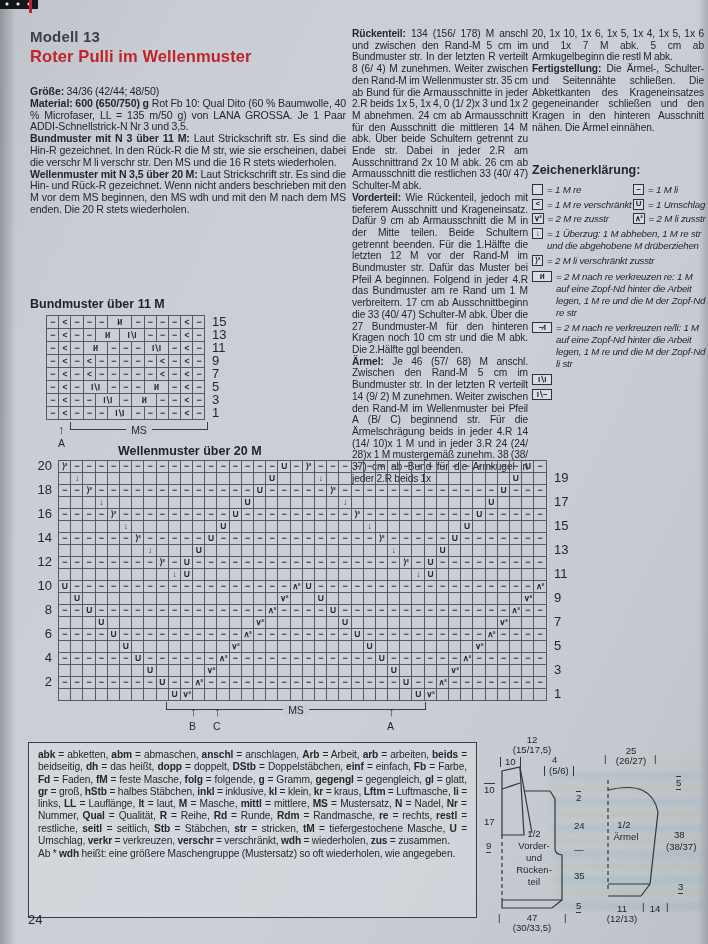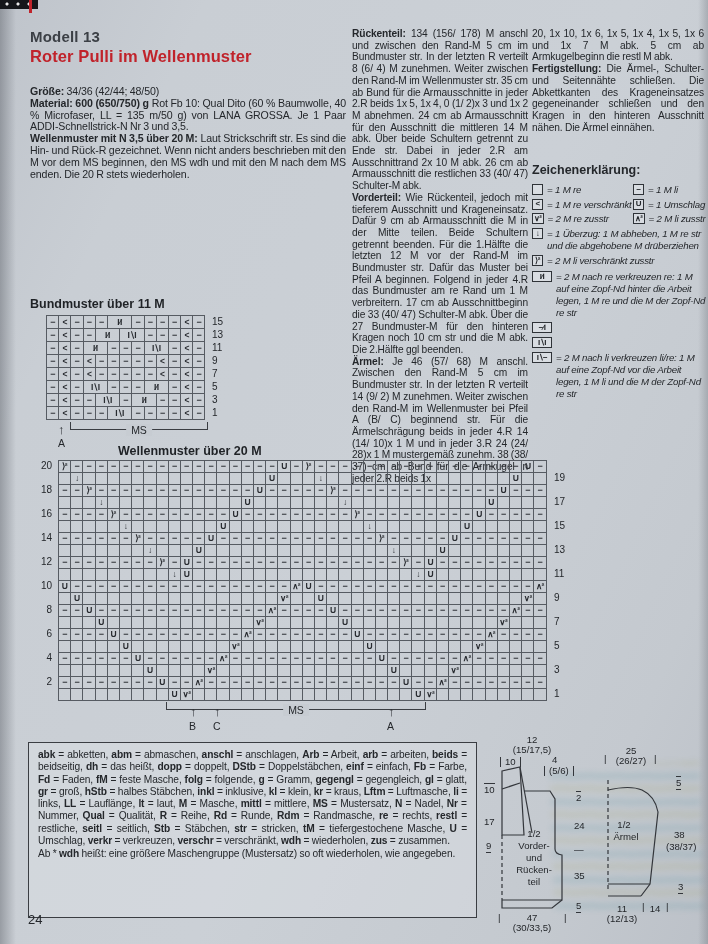--- a/index.html
+++ b/index.html
@@ -37,21 +37,21 @@
   .col3{left:532px;top:28px;width:172px;font-size:10.2px;line-height:11.7px;}
   .b{font-weight:bold;}
   
   .chart-title{position:absolute;font-size:12.5px;font-weight:bold;color:#1f2226;}
   .chart-grid{position:absolute;border-top:1px solid var(--grid);border-left:1px solid var(--grid);}
   .crow{display:flex;}
   .ccell{flex:none;border-right:1px solid var(--grid);border-bottom:1px solid var(--grid);
     box-sizing:border-box;display:flex;align-items:center;justify-content:center;
     font-size:8.5px;font-weight:bold;color:#282b30;line-height:1;letter-spacing:-.5px;overflow:hidden;}
   .ccell.dash{font-size:9px;}
-  .num-col{position:absolute;font-size:10px;color:#24272b;}
+  .num-col{position:absolute;font-size:13px;color:#24272b;}
   .num-col div{text-align:inherit;}
   .bracket{position:absolute;border-left:1.2px solid #3a3d42;border-right:1.2px solid #3a3d42;border-bottom:1.2px solid #3a3d42;}
   .bracket .ms{position:absolute;left:50%;transform:translate(-50%,0);bottom:-7px;background:var(--page);
     padding:0 5px;font-size:10.5px;color:#24272b;}
   .arrow{position:absolute;font-size:13px;font-weight:bold;color:#2b2e33;line-height:12px;}
   .arrow-label{position:absolute;font-size:10.5px;color:#24272b;}
   
   .legend{position:absolute;left:532px;top:163px;width:174px;}
   .legend-title{font-size:12.5px;font-weight:bold;margin:0 0 7px 0;}
   .lrow{display:flex;margin-bottom:3px;}
@@ -89,20 +89,21 @@
   <div class="corner-tab"></div>
   <div class="red-tick"></div>
   <div class="bleed"></div>
 
   <div class="model">Modell 13</div>
   <div class="title">Roter Pulli im Wellenmuster</div>
 
   <div class="tcol col1">
     <p><span class="b">Größe: </span><span>34/36 (42/44; 48/50)</span></p>
     <p><span class="b">Material: 600 (650/750) g </span><span>Rot Fb 10: Qual Dito (60 % Baumwolle, 40 % Microfaser, LL = 135 m/50 g) von LANA GROSSA. Je 1 Paar ADDI-Schnellstrick-N Nr 3 und 3,5.</span></p>
+    <p><span class="b">Bundmuster mit N 3 über 11 M: </span><span>Laut Strickschrift str. Es sind die Hin-R gezeichnet. In den Rück-R die M str, wie sie erscheinen, dabei die verschr M li verschr str. Den MS und die 16 R stets wiederholen.</span></p>
     <p><span class="b">Wellenmuster mit N 3,5 über 20 M: </span><span>Laut Strickschrift str. Es sind die Hin- und Rück-R gezeichnet. Wenn nicht anders beschrieben mit den M vor dem MS beginnen, den MS wdh und mit den M nach dem MS enden. Die 20 R stets wiederholen.</span></p>
   </div>
 
   <div class="tcol col2">
     <p><span class="b">Rückenteil: </span><span>134 (156/ 178) M anschl und zwischen den Rand-M 5 cm im Bundmuster str. In der letzten R verteilt 8 (6/ 4) M zunehmen. Weiter zwischen den Rand-M im Wellenmuster str. 35 cm ab Bund für die Armausschnitte in jeder 2.R beids 1x 5, 1x 4, 0 (1/ 2)x 3 und 1x 2 M abnehmen. 24 cm ab Armausschnitt für den Ausschnitt die mittleren 14 M abk. Über beide Schultern getrennt zu Ende str. Dabei in jeder 2.R am Ausschnittrand 2x 10 M abk. 26 cm ab Armausschnitt die restlichen 33 (40/ 47) Schulter-M abk.</span></p>
     <p><span class="b">Vorderteil: </span><span>Wie Rückenteil, jedoch mit tieferem Ausschnitt und Krageneinsatz. Dafür 9 cm ab Armausschnitt die M in der Mitte teilen. Beide Schultern getrennt beenden. Für die 1.Hälfte die letzten 12 M vor der Rand-M im Bundmuster str. Dafür das Muster bei Pfeil A beginnen. Folgend in jeder 4.R das Bundmuster am re Rand um 1 M verbreitern. 17 cm ab Ausschnittbeginn die 33 (40/ 47) Schulter-M abk. Über die 27 Bundmuster-M für den hinteren Kragen noch 10 cm str und die M abk. Die 2.Hälfte ggl beenden.</span></p>
     <p><span class="b">Ärmel: </span><span>Je 46 (57/ 68) M anschl. Zwischen den Rand-M 5 cm im Bundmuster str. In der letzten R verteilt 14 (9/ 2) M zunehmen. Weiter zwischen den Rand-M im Wellenmuster bei Pfeil A (B/ C) beginnend str. Für die Ärmelschrägung beids in jeder 4.R 14 (14/ 10)x 1 M und in jeder 3.R 24 (24/ 28)x 1 M mustergemäß zunehm. 38 (38/ 37) cm ab Bund für die Armkugel in jeder 2.R beids 1x</span></p>
   </div>
 
   <div class="tcol col3">
@@ -152,27 +153,27 @@
         <div class="litem">
           <span class="lsym">⟩²</span>
           <span class="txt">= 2 M li verschränkt zusstr</span>
         </div>
         <div class="litem">
           <span class="lsym" style="min-width: 20px;">I∕I</span>
           <span class="txt">= 2 M nach re verkreuzen re: 1 M auf eine Zopf-Nd hinter die Arbeit legen, 1 M re und die M der Zopf-Nd re str</span>
         </div>
         <div class="litem">
           <span class="lsym" style="min-width: 20px;">−∕I</span>
+          <span class="txt">= 2 M nach re verkreuzen re/li: 1 M auf eine Zopf-Nd hinter die Arbeit legen, 1 M re und die M der Zopf-Nd li str</span>
         </div>
         <div class="litem">
           <span class="lsym" style="min-width: 20px;">I∖I</span>
         </div>
         <div class="litem">
           <span class="lsym" style="min-width: 20px;">I∖−</span>
-          <span class="txt">= 2 M nach li verkreuzen li/re: 1 M auf eine Zopf-Nd vor die Arbeit legen, 1 M li und die M der Zopf-Nd re str</span>
         </div>
       </div>
   </div>
 
   <div class="chart-title" style="left:30px;top:297px;">Bundmuster über 11 M</div>
   <div class="chart-grid" id="bund-grid" style="left:46px;top:315px;">
       <div class="crow" style="height: 13px;">
         <div class="ccell dash" style="width: 12.2px;">−</div>
         <div class="ccell" style="width: 12.2px;">&lt;</div>
         <div class="ccell dash" style="width: 12.2px;">−</div>

